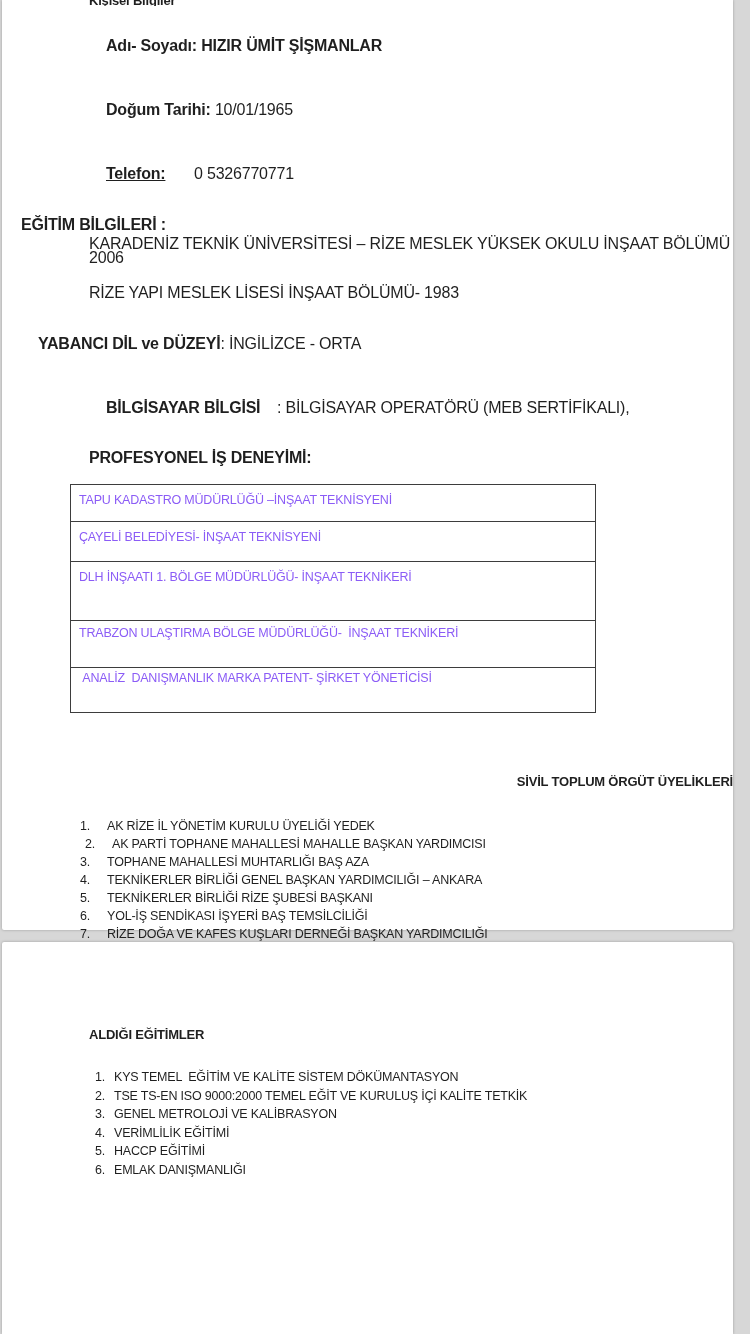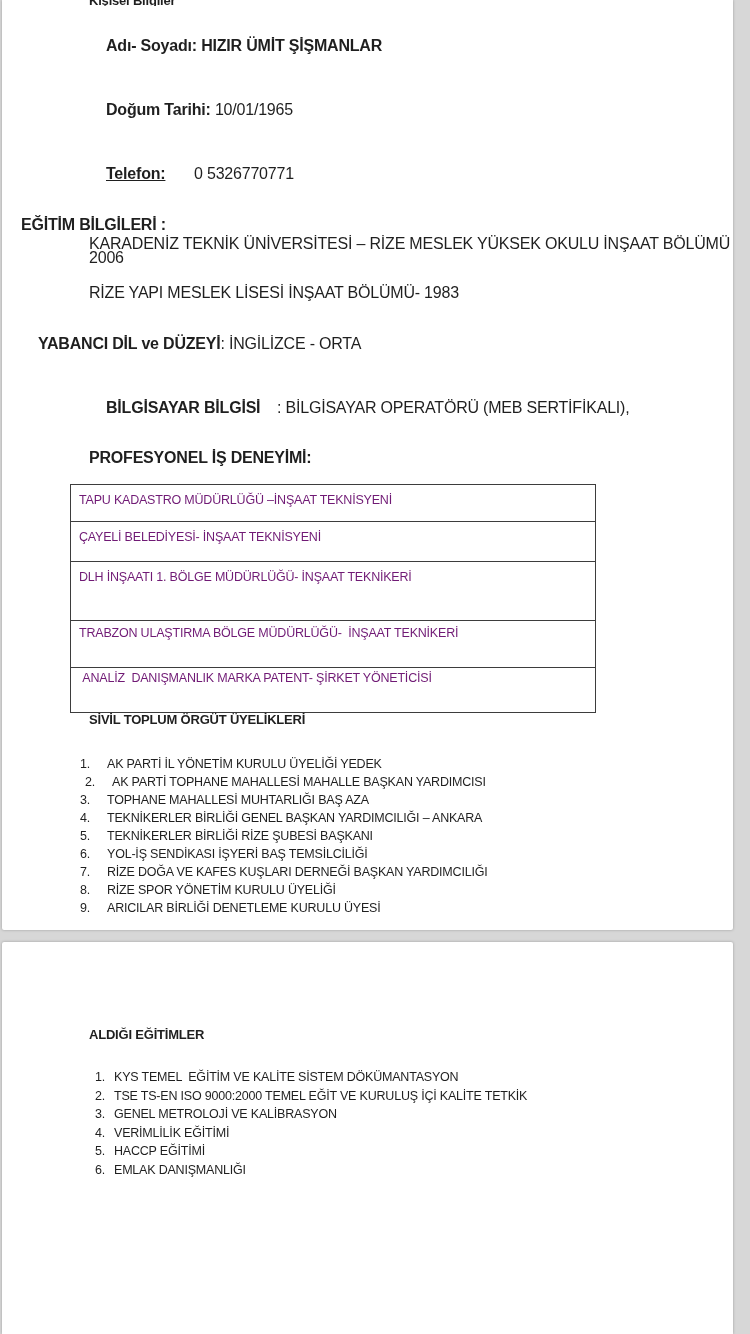--- a/index.html
+++ b/index.html
@@ -29,30 +29,30 @@
 
   .mt19{margin-top:19px;} .mt21{margin-top:21px;} .mt22{margin-top:22px;}
   .mt23{margin-top:23px;margin-left:19px;} .mt5{margin-top:5px;}
 
   .xp-table{
     margin:19px 0 0 68px;width:526px;
     border:1px solid #3d3d3d;box-sizing:border-box;
   }
   .xp-row{
     border-bottom:1px solid #3d3d3d;
-    font-size:12.5px;color:#701a75;
+    font-size:12.5px;color:#8b5cf6;
     padding:8px 8px 8px 8px;box-sizing:border-box;
     white-space:pre-wrap;line-height:14px;
   }
   .xp-row:last-child{border-bottom:none;}
   .h37{height:37px;} .h40{height:40px;} .h59{height:59px;}
   .h47{height:47px;padding-top:5px;} .h44{height:44px;padding-top:3px;}
 
   .sec-head{margin-left:87px;font-size:13px;font-weight:bold;line-height:14px;}
-  .mt62{}
+  .mt62{margin-top:62px;text-align:right;}
 
   .num-list{margin:28px 0 0 78px;}
   .num-item{display:flex;font-size:12.5px;line-height:18px;white-space:pre-wrap;}
   .num-item .no{width:27px;flex:0 0 auto;}
   .num-item.shift{margin-left:5px;}
 
   #page2 .sec-head{margin-top:86px;}
   .num-list2{margin:26px 0 0 93px;}
   .num-list2 .num-item{line-height:18.5px;}
   .num-list2 .no{width:19px;}
@@ -97,21 +97,21 @@
     <div class="xp-row h37">TAPU KADASTRO MÜDÜRLÜĞÜ –İNŞAAT TEKNİSYENİ</div>
     <div class="xp-row h40">ÇAYELİ BELEDİYESİ- İNŞAAT TEKNİSYENİ</div>
     <div class="xp-row h59">DLH İNŞAATI 1. BÖLGE MÜDÜRLÜĞÜ- İNŞAAT TEKNİKERİ</div>
     <div class="xp-row h47">TRABZON ULAŞTIRMA BÖLGE MÜDÜRLÜĞÜ-  İNŞAAT TEKNİKERİ</div>
     <div class="xp-row h44"> ANALİZ  DANIŞMANLIK MARKA PATENT- ŞİRKET YÖNETİCİSİ</div>
   </div>
 
   <div class="sec-head mt62">SİVİL TOPLUM ÖRGÜT ÜYELİKLERİ</div>
 
   <div class="num-list">
-    <div class="num-item"><span class="no">1.</span><span>AK PARTİ İL YÖNETİM KURULU ÜYELİĞİ YEDEK</span></div>
+    <div class="num-item"><span class="no">1.</span><span>AK RİZE İL YÖNETİM KURULU ÜYELİĞİ YEDEK</span></div>
     <div class="num-item shift"><span class="no">2.</span><span>AK PARTİ TOPHANE MAHALLESİ MAHALLE BAŞKAN YARDIMCISI</span></div>
     <div class="num-item"><span class="no">3.</span><span>TOPHANE MAHALLESİ MUHTARLIĞI BAŞ AZA</span></div>
     <div class="num-item"><span class="no">4.</span><span>TEKNİKERLER BİRLİĞİ GENEL BAŞKAN YARDIMCILIĞI – ANKARA</span></div>
     <div class="num-item"><span class="no">5.</span><span>TEKNİKERLER BİRLİĞİ RİZE ŞUBESİ BAŞKANI</span></div>
     <div class="num-item"><span class="no">6.</span><span>YOL-İŞ SENDİKASI İŞYERİ BAŞ TEMSİLCİLİĞİ</span></div>
     <div class="num-item"><span class="no">7.</span><span>RİZE DOĞA VE KAFES KUŞLARI DERNEĞİ BAŞKAN YARDIMCILIĞI</span></div>
     <div class="num-item"><span class="no">8.</span><span>RİZE SPOR YÖNETİM KURULU ÜYELİĞİ</span></div>
     <div class="num-item"><span class="no">9.</span><span>ARICILAR BİRLİĞİ DENETLEME KURULU ÜYESİ</span></div>
   </div>
 

